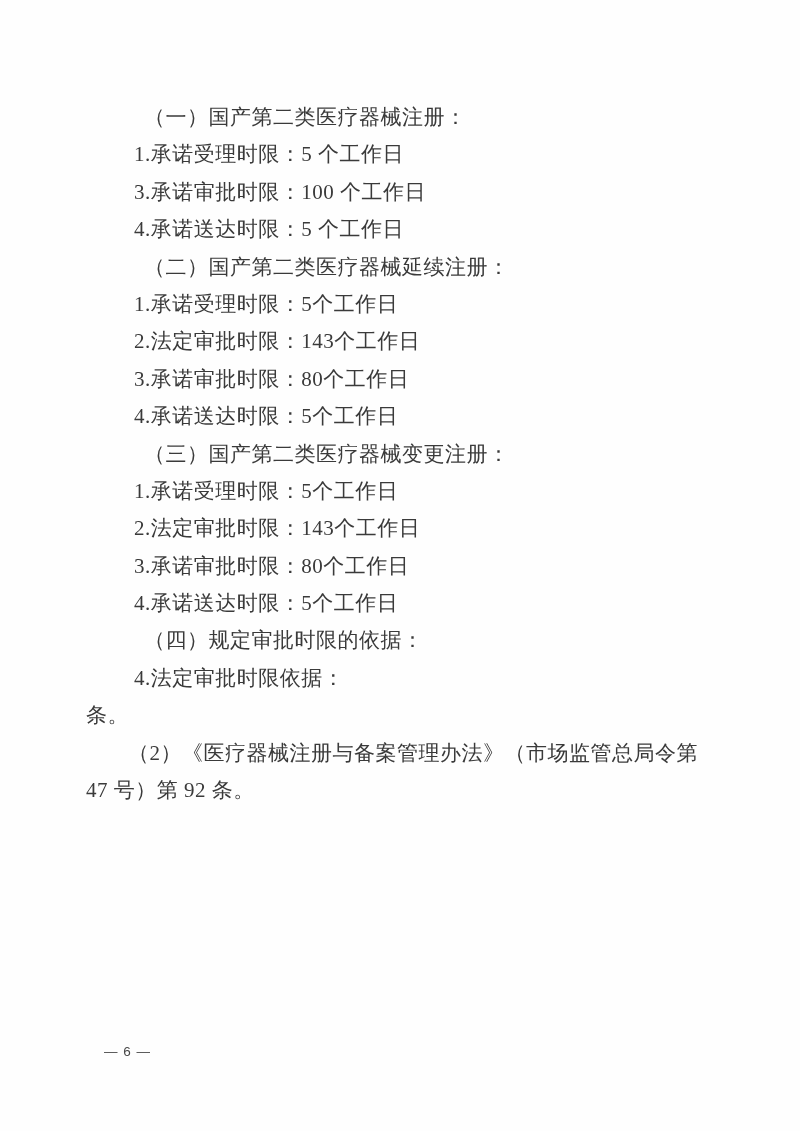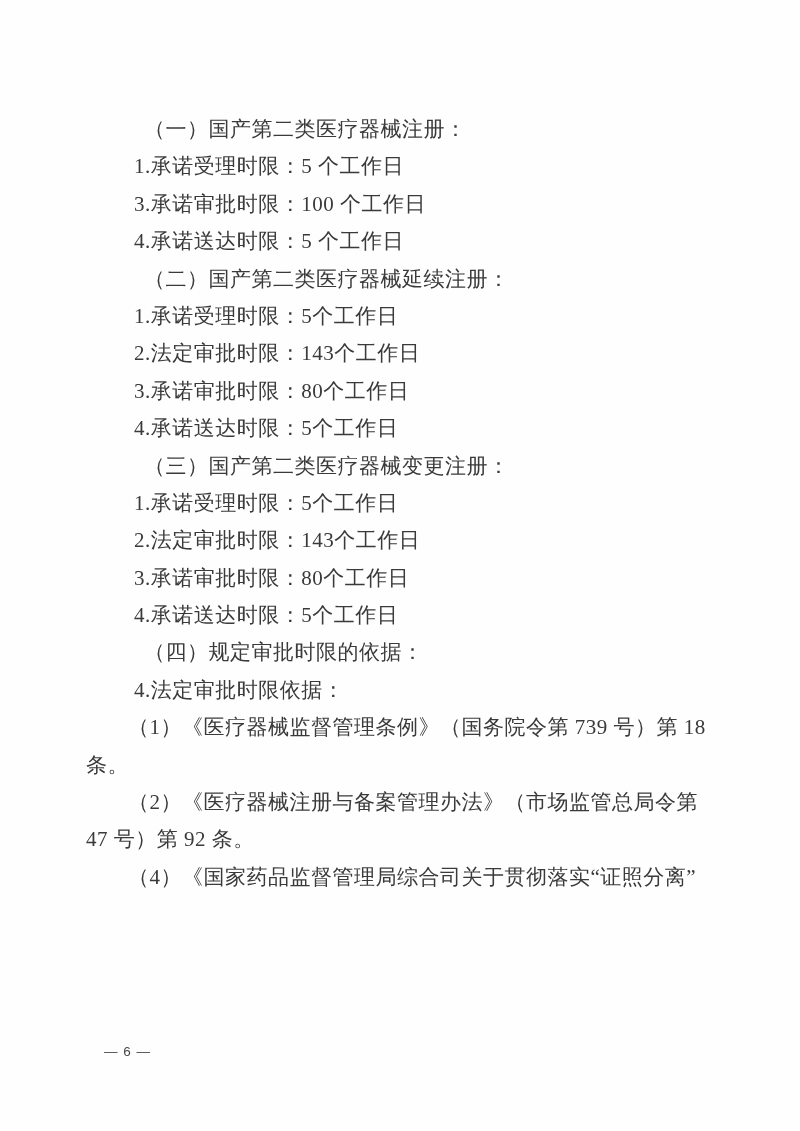--- a/index.html
+++ b/index.html
@@ -11,21 +11,21 @@
     position: relative;
     width: 800px;
     height: 1131px;
     background: #fefefe;
     overflow: hidden;
     font-family: "Liberation Serif", "DejaVu Serif", serif;
   }
   .text-block {
     position: absolute;
     left: 86px;
-    top: 111px;
+    top: 99px;
     width: 640px;
     color: #3a3a3a;
   }
   .line {
     height: 37.4px;
     line-height: 37.4px;
     font-size: 21px;
     white-space: nowrap;
     letter-spacing: 0.5px;
   }
@@ -57,20 +57,18 @@
     <div class="line indent-item">2.法定审批时限：143个工作日</div>
     <div class="line indent-item">3.承诺审批时限：80个工作日</div>
     <div class="line indent-item">4.承诺送达时限：5个工作日</div>
     <div class="line indent-header">（三）国产第二类医疗器械变更注册：</div>
     <div class="line indent-item">1.承诺受理时限：5个工作日</div>
     <div class="line indent-item">2.法定审批时限：143个工作日</div>
     <div class="line indent-item">3.承诺审批时限：80个工作日</div>
     <div class="line indent-item">4.承诺送达时限：5个工作日</div>
     <div class="line indent-header">（四）规定审批时限的依据：</div>
     <div class="line indent-item">4.法定审批时限依据：</div>
-    <div class="line indent-para">（1）《医疗器械监督管理条例》（国务院令第 739 号）第 18</div>
     <div class="line flush">条。</div>
     <div class="line indent-para">（2）《医疗器械注册与备案管理办法》（市场监管总局令第</div>
     <div class="line flush">47 号）第 92 条。</div>
-    <div class="line indent-para">（4）《国家药品监督管理局综合司关于贯彻落实“证照分离”</div>
   </div>
   <div class="page-number">— 6 —</div>
 </div>
 
 </body></html>

